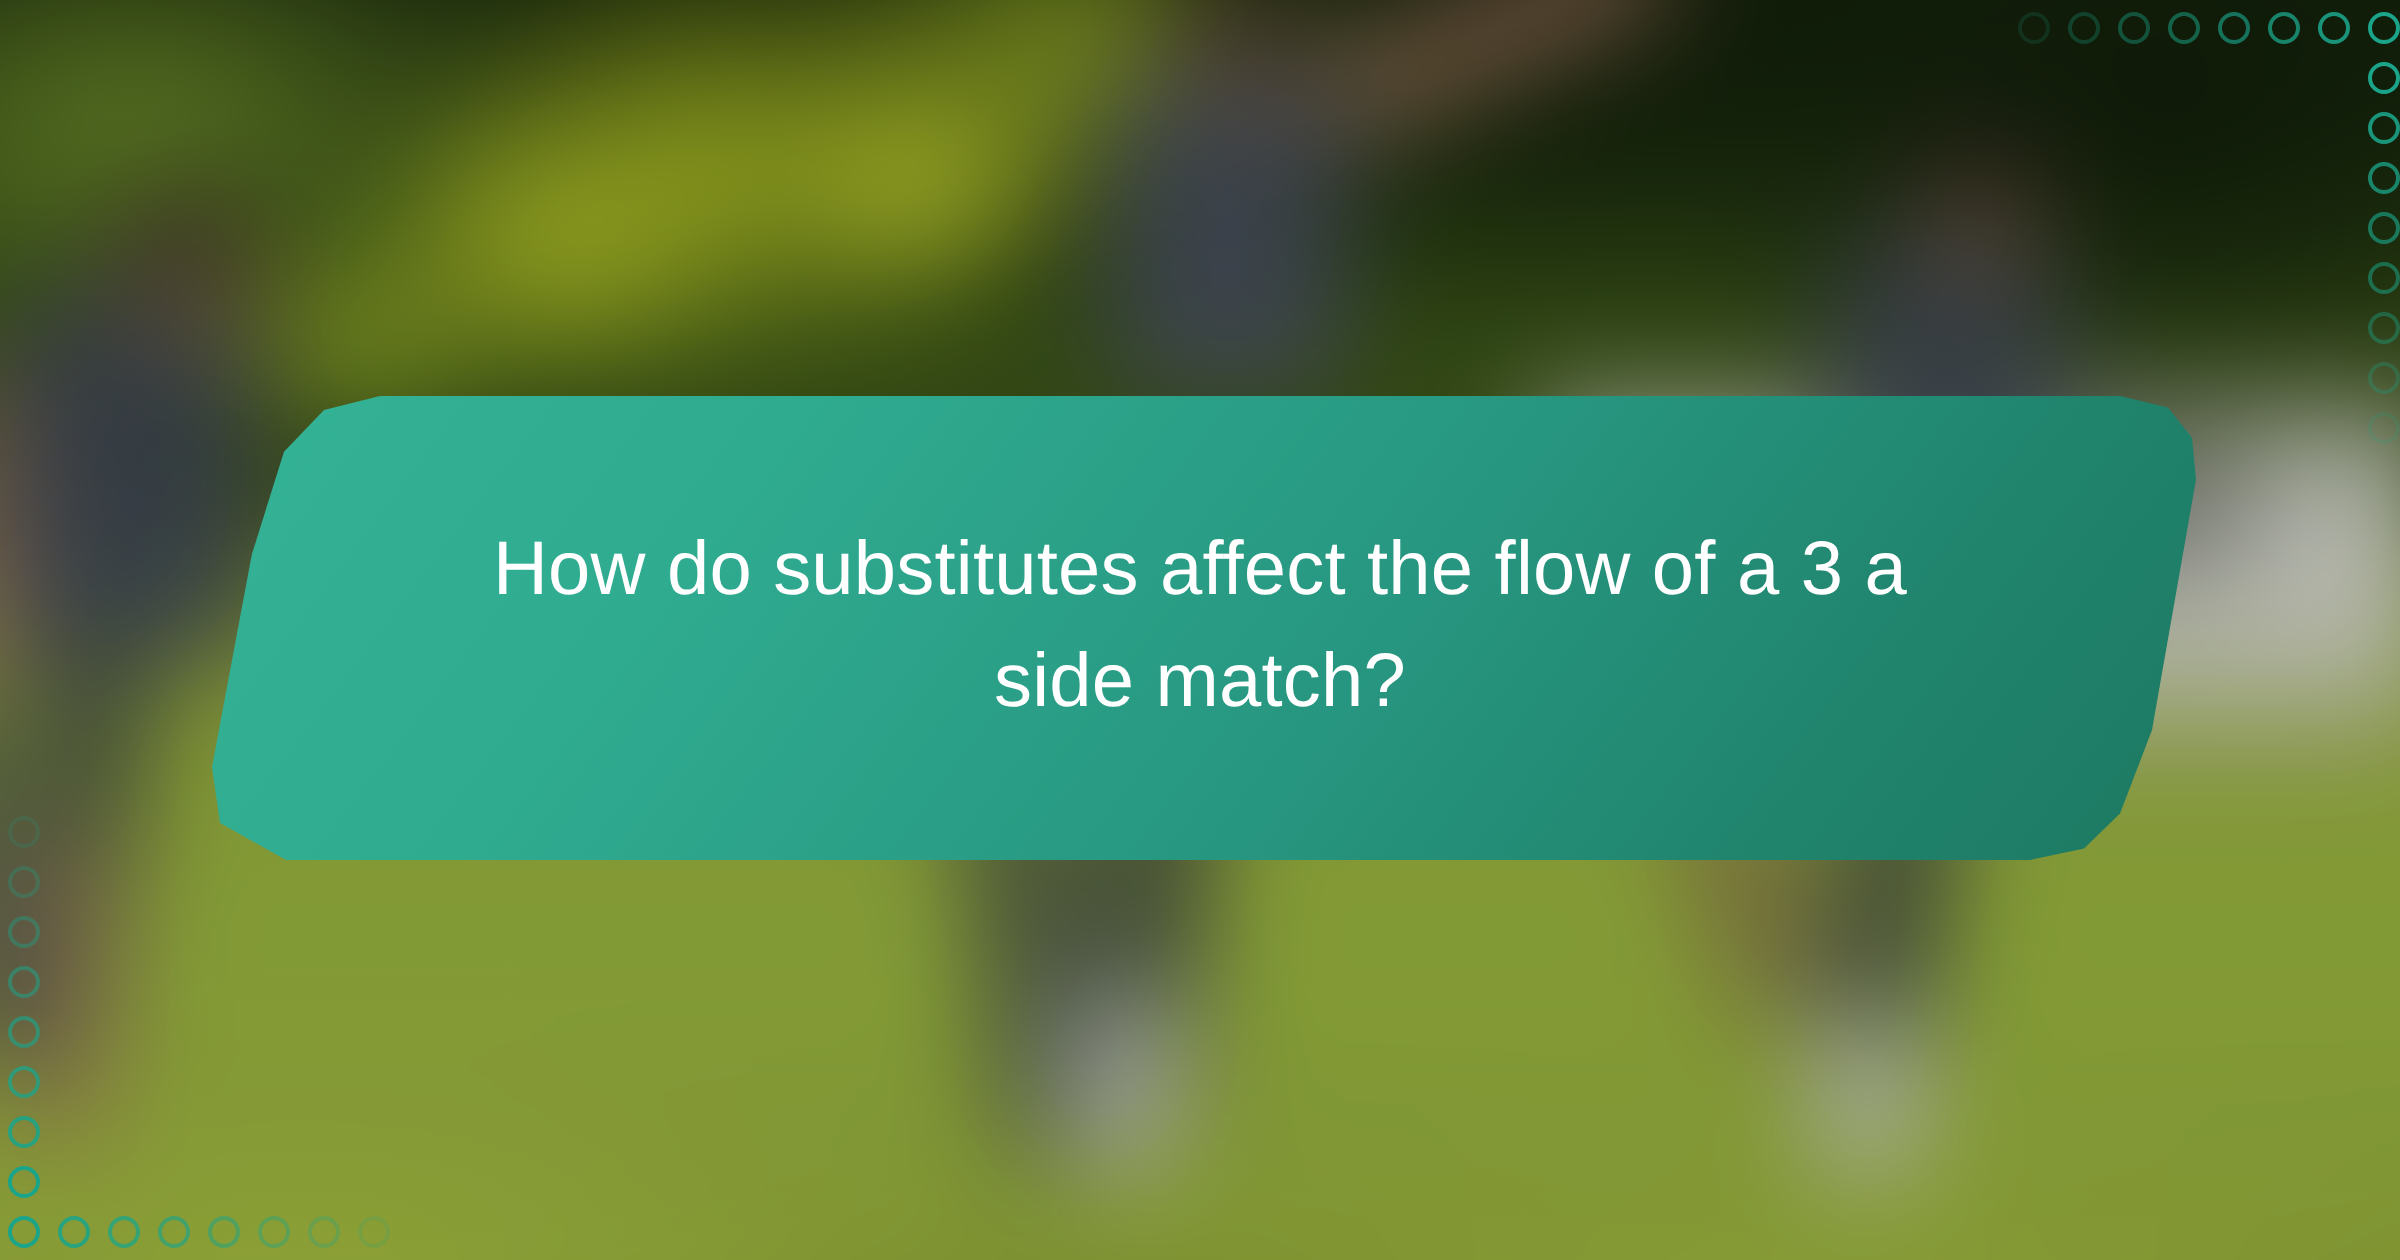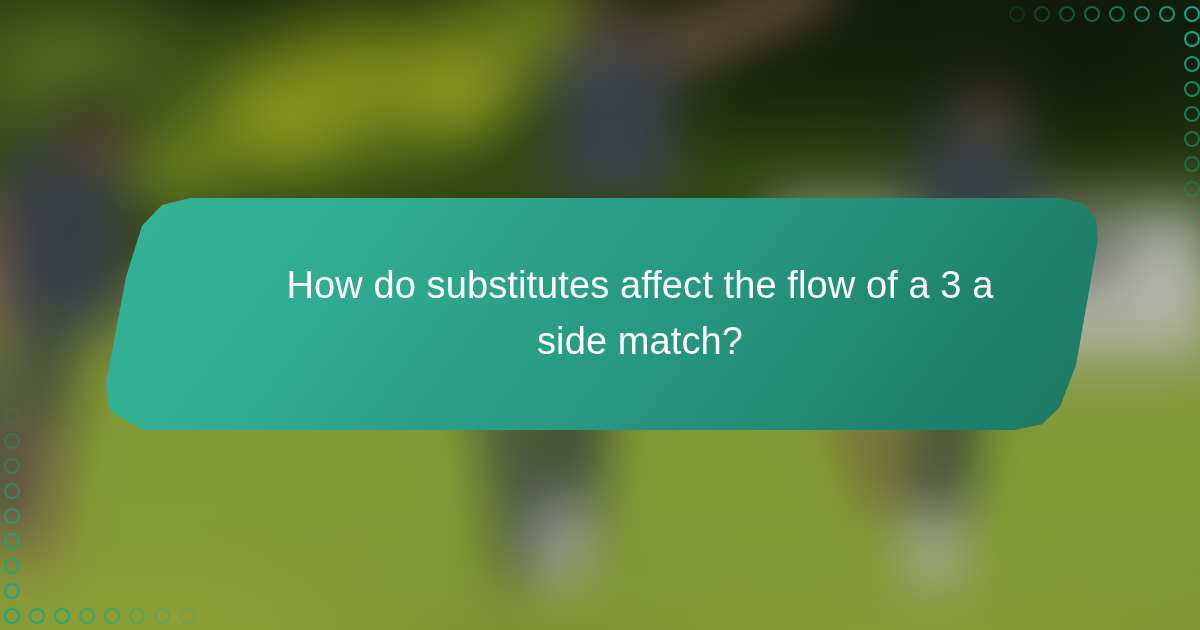--- a/index.html
+++ b/index.html
@@ -140,21 +140,21 @@
       97.6% 72%, 96.0% 90%, 94.2% 97.5%, 91.5% 100%
     );
     filter: drop-shadow(0 8px 22px rgba(0,0,0,0.28));
     border-radius: 2px;
   }
   .card-inner {
     position: absolute;
     inset: 0;
     display: flex;
     align-items: center;
-    justify-content: flex-end;
+    justify-content: center;
     padding: 0 90px;
     box-sizing: border-box;
   }
   .card-title {
     margin: 0;
     color: #ffffff;
     font-family: "Liberation Sans", sans-serif;
     font-size: 38px;
     font-weight: 400;
     line-height: 1.47;

